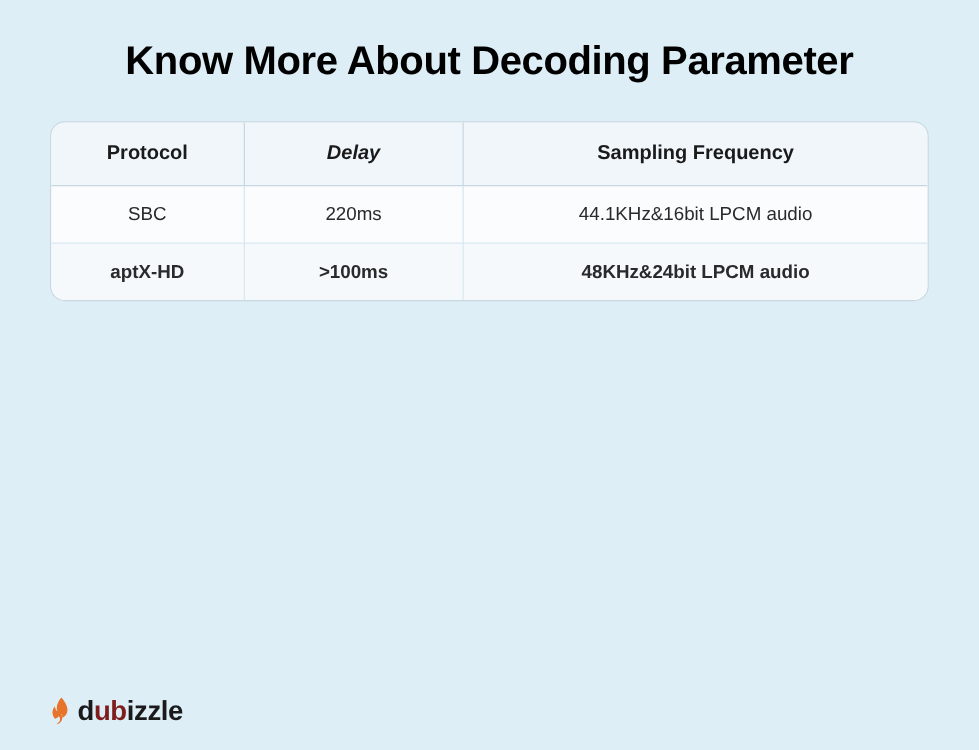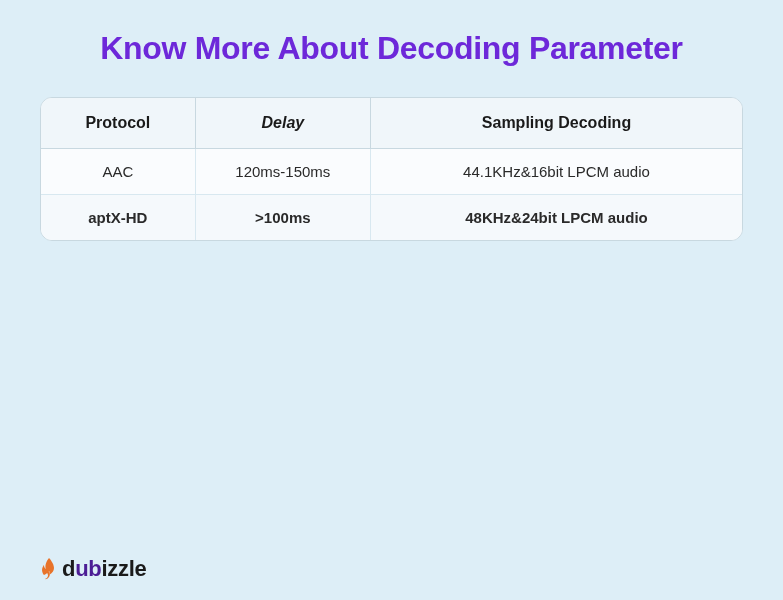--- a/index.html
+++ b/index.html
@@ -17,21 +17,21 @@
       flex-direction: column;
       align-items: center;
       justify-content: flex-start;
       padding: 30px 40px 20px 40px;
       overflow: hidden;
     }
 
     .page-title {
       font-size: 32px;
       font-weight: 800;
-      color: #6d28d9;
+      color: #000000;
       text-align: center;
       margin-bottom: 30px;
       letter-spacing: -0.3px;
     }
 
     .table-wrapper {
       width: 100%;
       border: 1.5px solid #c8d8e0;
       border-radius: 12px;
       overflow: hidden;
@@ -116,41 +116,41 @@
     }
 
     .brand-text {
       font-size: 22px;
       font-weight: 700;
       color: #1a1a1a;
       letter-spacing: -0.3px;
     }
 
     .brand-accent {
-      color: #4c1d95;
+      color: #7f1d1d;
     }
   </style>
 </head>
 <body>
 
 <h1 class="page-title">Know More About Decoding Parameter</h1>
 
 <div class="table-wrapper">
   <table>
     <thead>
       <tr>
         <th class="col-protocol">Protocol</th>
         <th class="col-delay">Delay</th>
-        <th class="col-sampling">Sampling Decoding</th>
+        <th class="col-sampling">Sampling Frequency</th>
       </tr>
     </thead>
     <tbody id="table-body">
-        <tr>
-          <td>AAC</td>
-          <td>120ms-150ms</td>
+    <tr>
+          <td>SBC</td>
+          <td>220ms</td>
           <td>44.1KHz&amp;16bit LPCM audio</td>
         </tr>
         <tr>
           <td>aptX-HD</td>
           <td>&gt;100ms</td>
           <td>48KHz&amp;24bit LPCM audio</td>
         </tr>
       </tbody>
   </table>
 </div>

